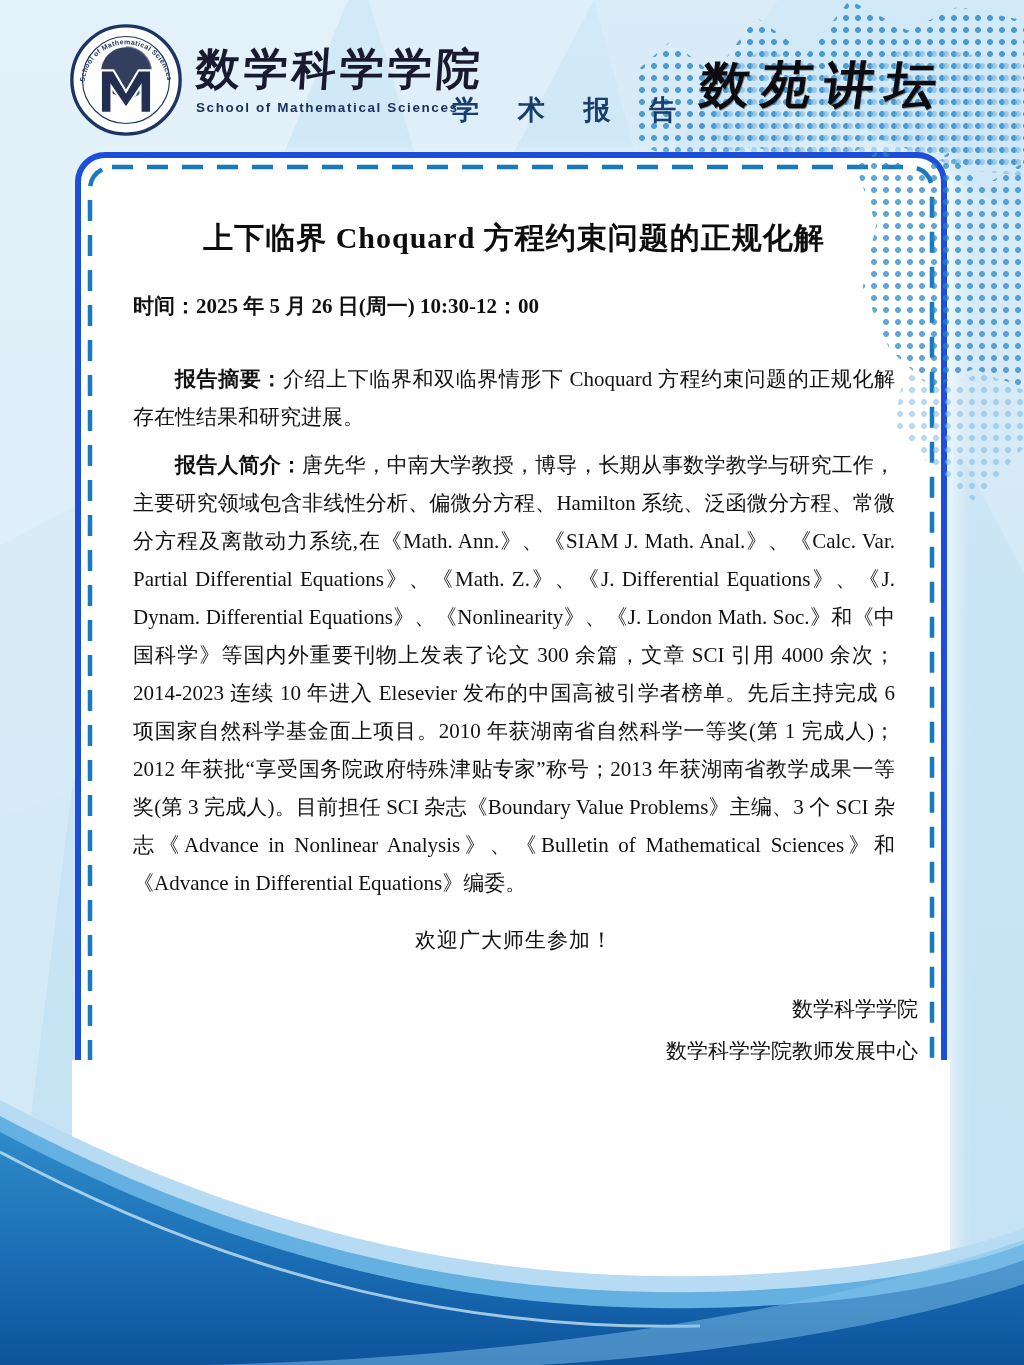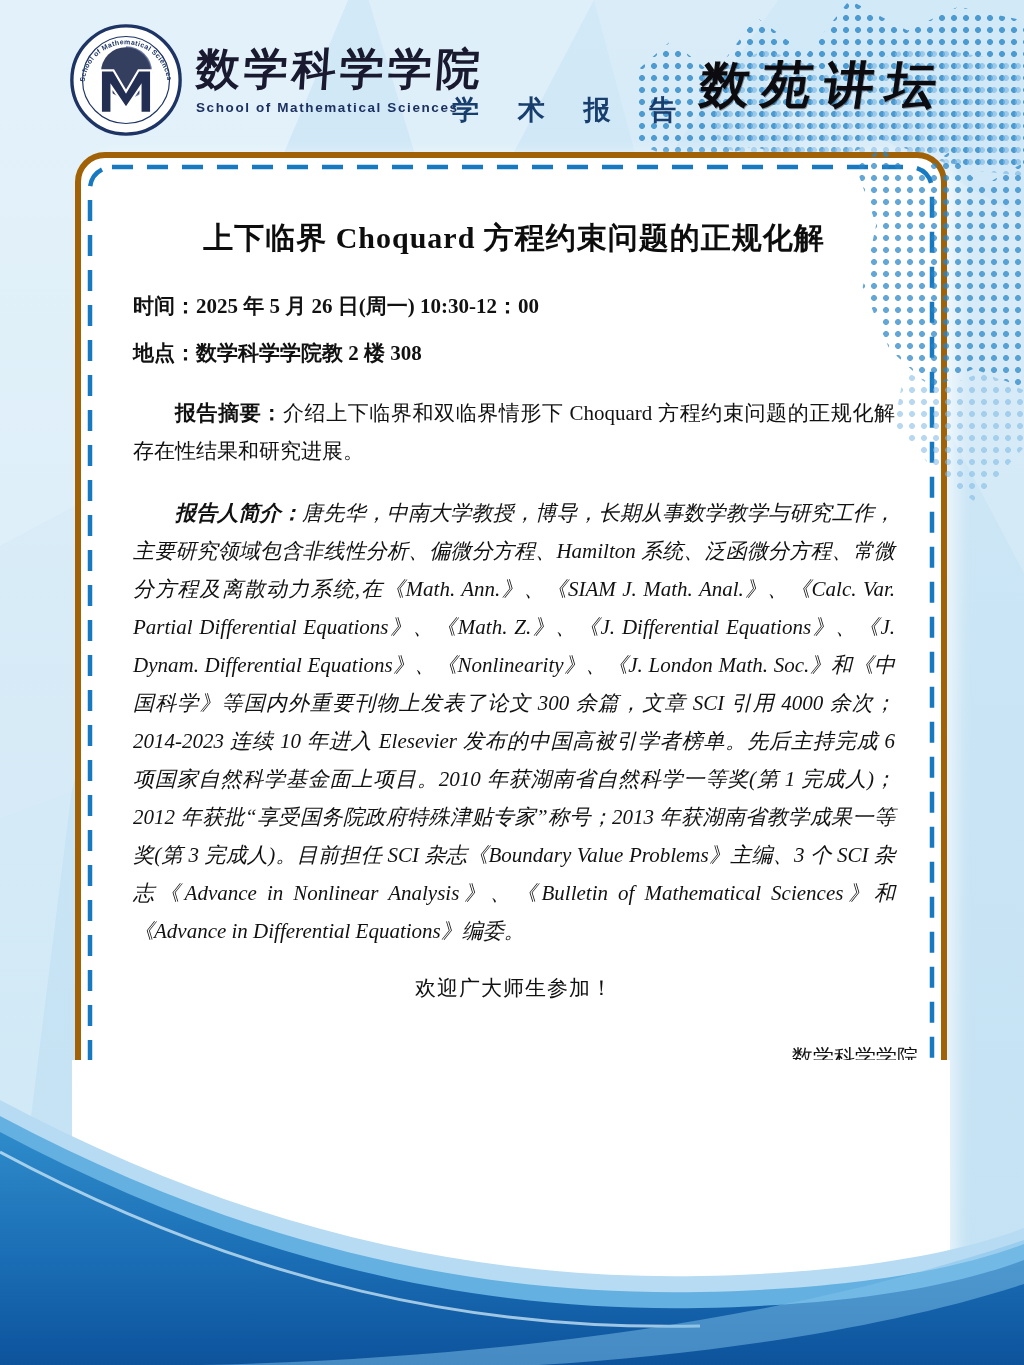--- a/index.html
+++ b/index.html
@@ -37,30 +37,30 @@
   .brand-cn{font-size:44px;font-weight:bold;letter-spacing:4px;transform:skewX(-4deg);
     color:#191a30;line-height:1;}
   .brand-en{margin-top:8px;font-size:13.5px;font-weight:bold;letter-spacing:1.6px;
     color:#1c3160;font-family:"Liberation Sans","DejaVu Sans",sans-serif;}
   .report-title{left:452px;top:92px;z-index:3;font-size:27px;font-weight:bold;
     color:#173e6d;letter-spacing:16px;white-space:nowrap;text-align:center;}
   .forum-title{left:700px;top:52px;z-index:3;font-size:50px;font-weight:bold;color:#0c0c10;
     letter-spacing:12px;transform:skewX(-8deg);white-space:nowrap;text-shadow:1px 1px 0 rgba(0,0,0,.35);}
   
   .card{left:75px;top:152px;width:872px;height:1148px;box-sizing:border-box;z-index:2;
-    background:#ffffff;border:6px solid #a16207;border-radius:30px;
+    background:#ffffff;border:6px solid #1d4ed8;border-radius:30px;
     box-shadow:10px 2px 16px rgba(255,255,255,.6);}
   .dash-svg{position:absolute;inset:0;width:100%;height:100%;}
   .card-content{position:relative;z-index:2;padding:52px 46px 0 52px;color:#111111;}
   .sem-title{margin:8px 0 0 0;text-align:center;font-size:30px;font-weight:bold;color:#0d0d0d;letter-spacing:1px;}
   .meta{margin-top:24px;}
   .meta-row{font-size:21px;font-weight:bold;line-height:47px;white-space:nowrap;}
   .para{font-size:21px;line-height:38px;text-align:justify;text-indent:2em;margin:0;}
-  .para.abstract{margin-top:17px;}
-  .para.bio{margin-top:24px;font-style:italic;}
+  .para.abstract{margin-top:30px;}
+  .para.bio{margin-top:10px;}
   .plabel{font-weight:bold;}
   .welcome{margin-top:24px;text-align:center;font-size:21px;letter-spacing:1px;}
   .signatures{margin-top:34px;margin-right:-23px;text-align:right;font-size:21px;line-height:42px;}
   
   .waves{left:0;bottom:0;width:1024px;height:305px;z-index:6;pointer-events:none;}
 </style>
 </head>
 <body>
 
 <div class="facet f1"></div>
@@ -99,21 +99,20 @@
 <div class="abs forum-title">数苑讲坛</div>
 
 <section class="abs card">
   <svg class="dash-svg" viewBox="0 0 860 1136" preserveAspectRatio="none">
     <rect x="9" y="9" width="842" height="1118" rx="22" ry="22" fill="none" stroke="#1779c0" stroke-width="4.5" stroke-dasharray="21 14"></rect>
   </svg>
   <div class="card-content">
     <h2 class="sem-title">上下临界 Choquard 方程约束问题的正规化解</h2>
     <div class="meta">
       <div class="meta-row"><span>时间：</span><span>2025 年 5 月 26 日(周一) 10:30-12：00</span></div>
-      <div class="meta-row"><span>地点：</span><span>数学科学学院教 2 楼 308</span></div>
     </div>
     <p class="para abstract"><span class="plabel">报告摘要：</span><span>介绍上下临界和双临界情形下 Choquard 方程约束问题的正规化解存在性结果和研究进展。</span></p>
     <p class="para bio"><span class="plabel">报告人简介：</span><span>唐先华，中南大学教授，博导，长期从事数学教学与研究工作， 主要研究领域包含非线性分析、偏微分方程、Hamilton 系统、泛函微分方程、常微分方程及离散动力系统,在《Math. Ann.》、《SIAM J. Math. Anal.》、《Calc. Var. Partial Differential Equations》、《Math. Z.》、《J. Differential Equations》、《J. Dynam. Differential Equations》、《Nonlinearity》、《J. London Math. Soc.》和《中国科学》等国内外重要刊物上发表了论文 300 余篇，文章 SCI 引用 4000 余次；2014-2023 连续 10 年进入 Elesevier 发布的中国高被引学者榜单。先后主持完成 6 项国家自然科学基金面上项目。2010 年获湖南省自然科学一等奖(第 1 完成人)；2012 年获批“享受国务院政府特殊津贴专家”称号；2013 年获湖南省教学成果一等奖(第 3 完成人)。目前担任 SCI 杂志《Boundary Value Problems》主编、3 个 SCI 杂志《Advance in Nonlinear Analysis》、《Bulletin of Mathematical Sciences》和《Advance in Differential Equations》编委。</span></p>
     <p class="welcome">欢迎广大师生参加！</p>
     <div class="signatures">
       <div>数学科学学院</div>
       <div>数学科学学院教师发展中心</div>
     </div>
   </div>
 </section>

